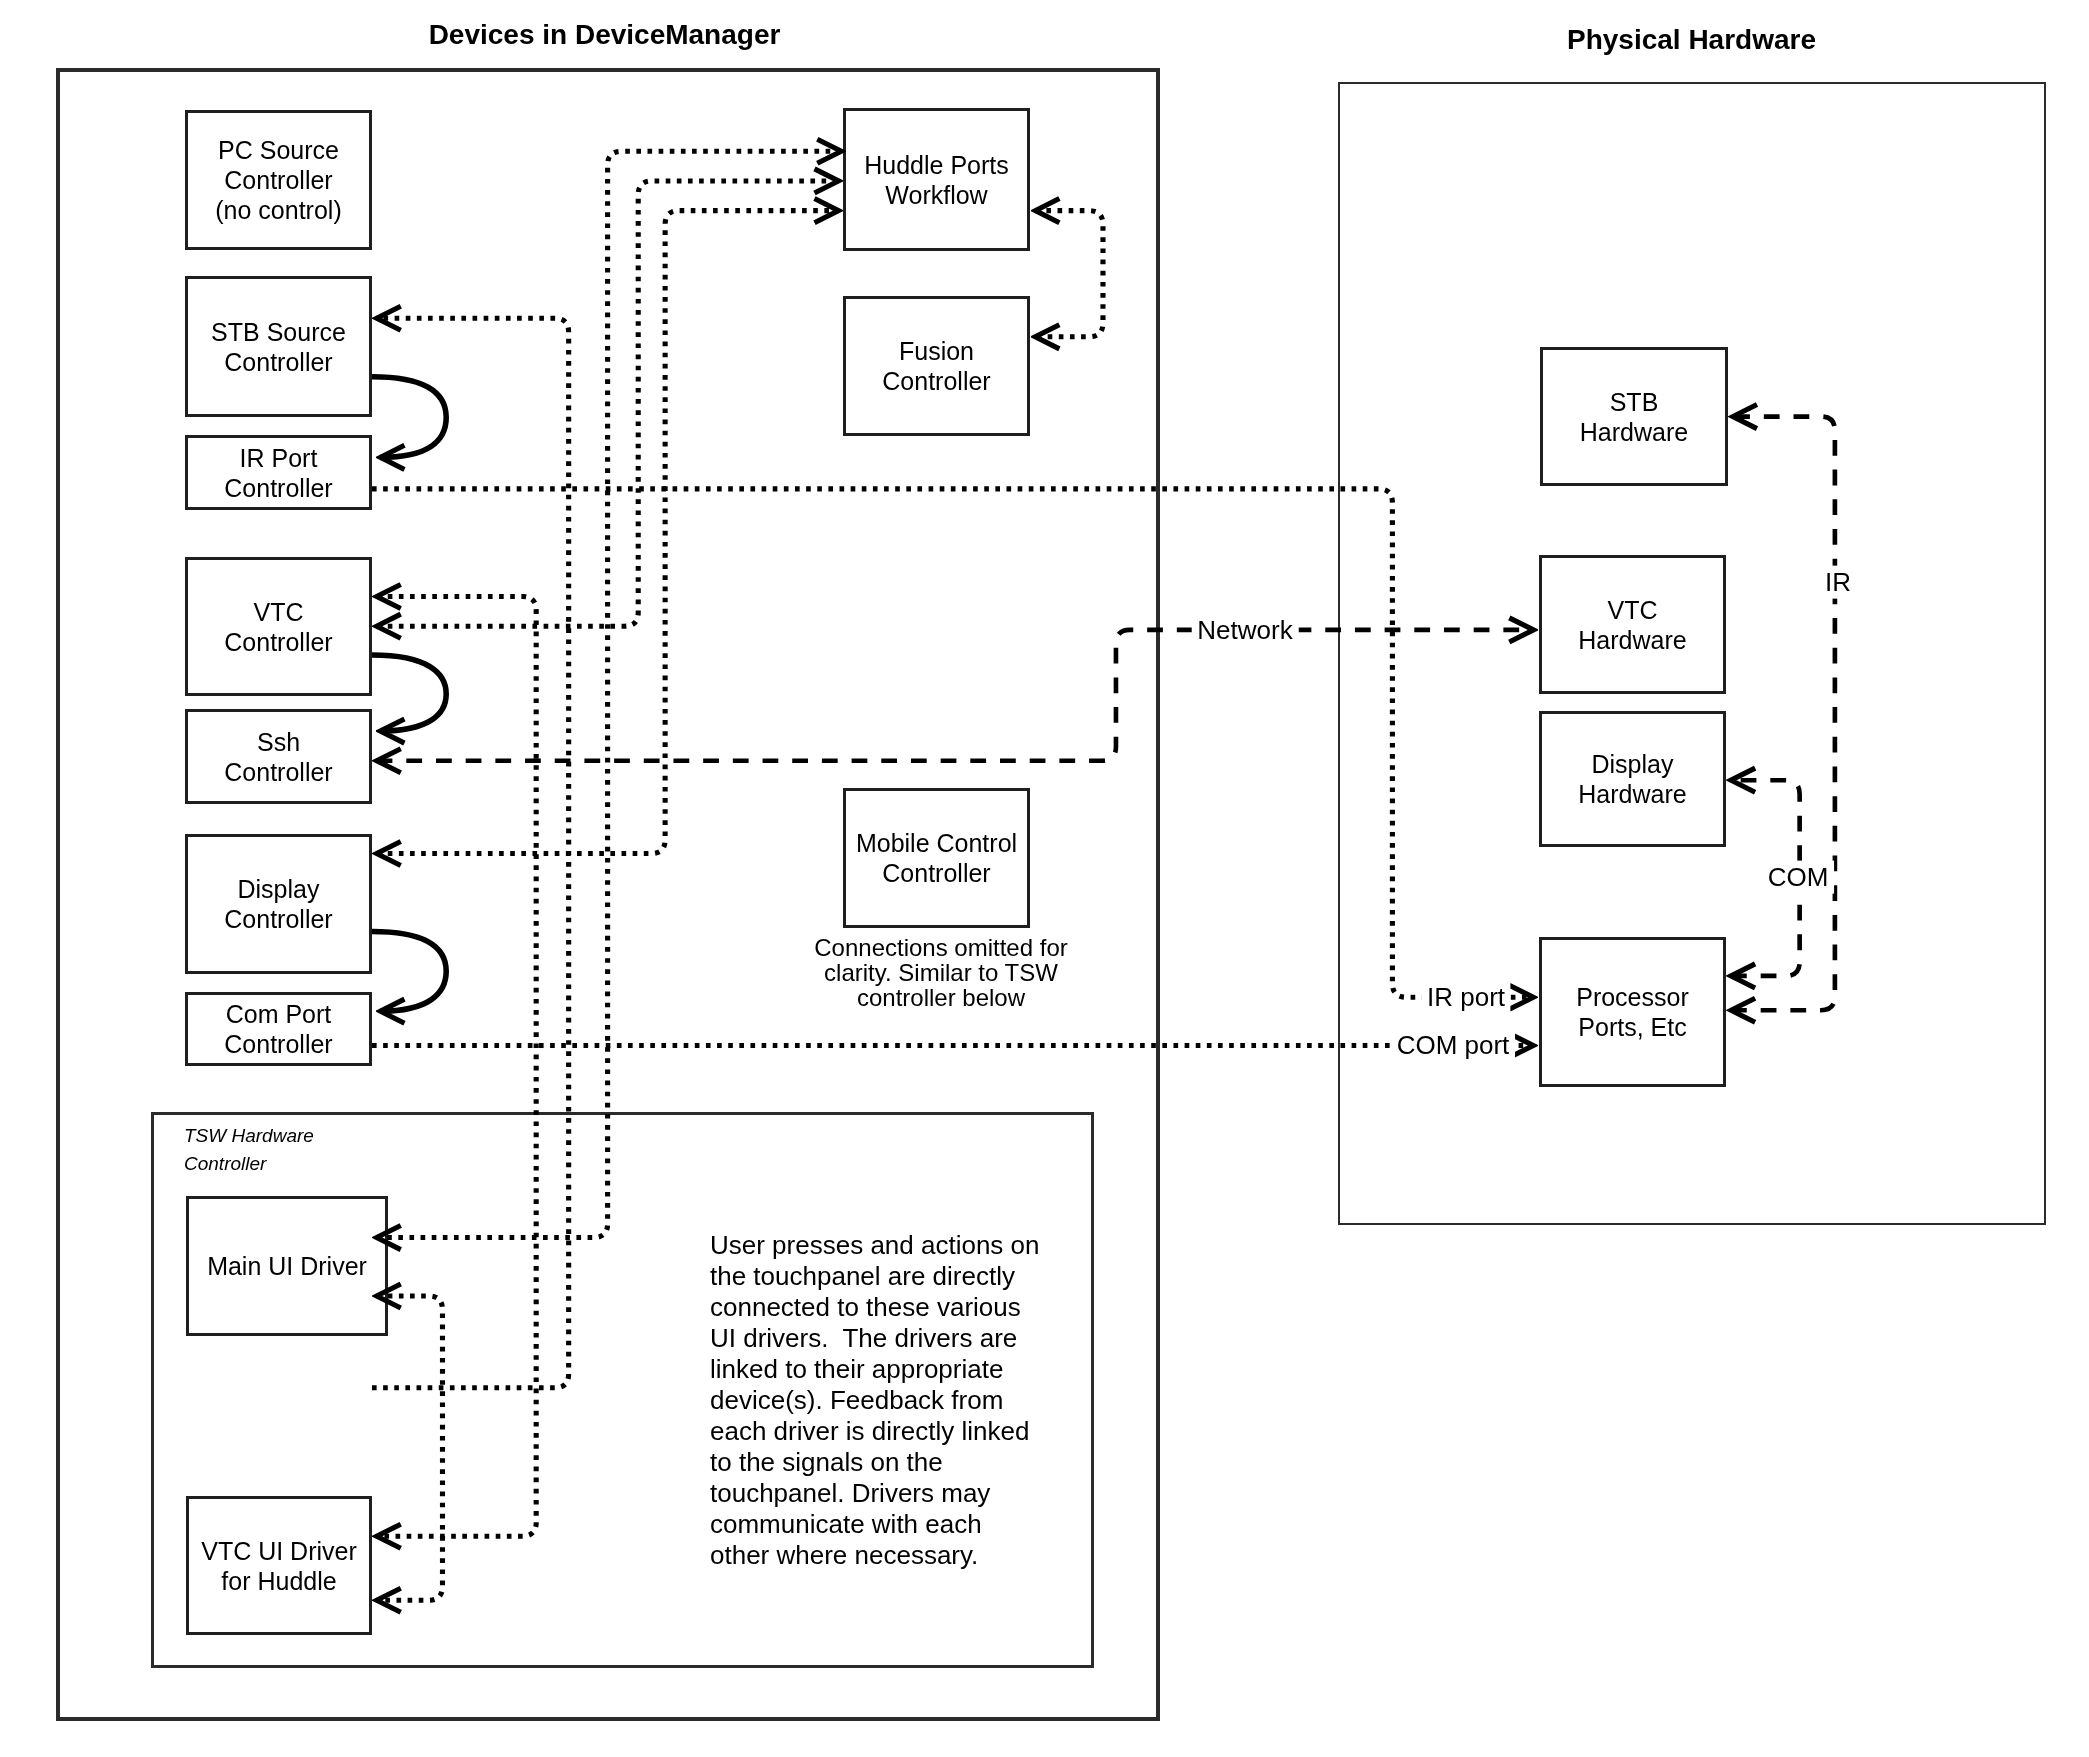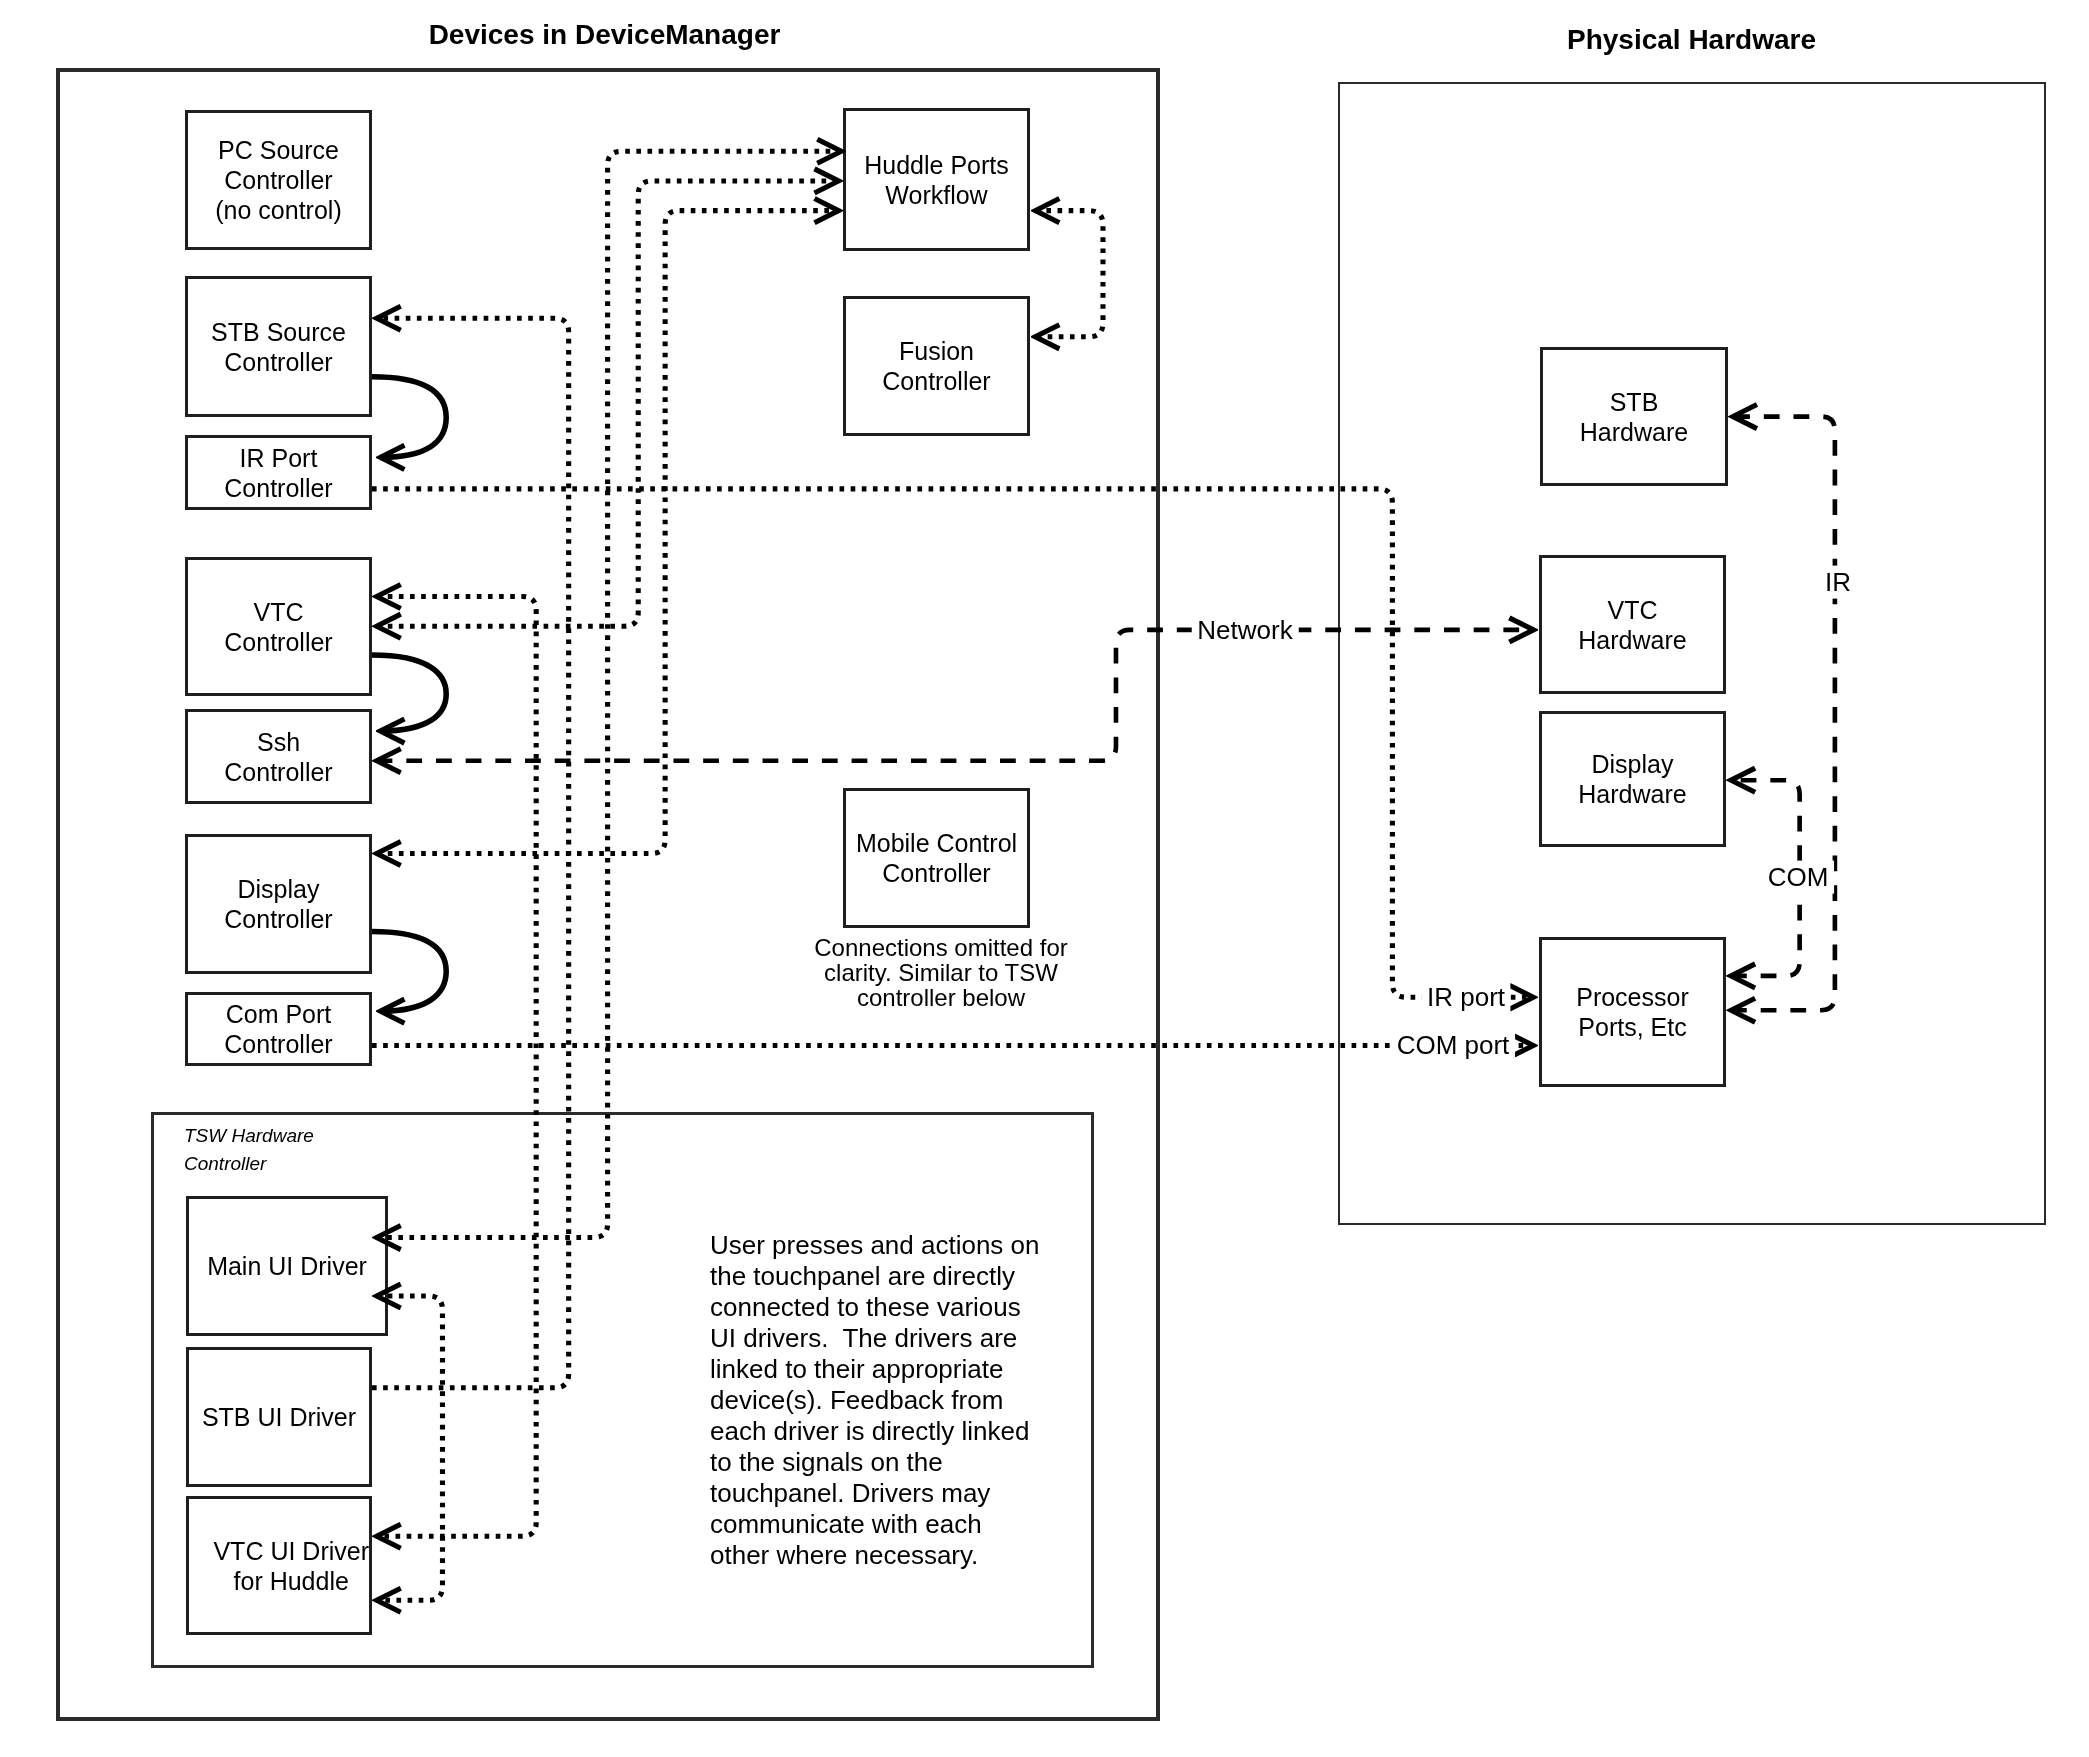--- a/index.html
+++ b/index.html
@@ -100,26 +100,21 @@
         <div class="lbl">
           <div>Mobile Control</div>
           <div>Controller</div>
         </div>
       </div>
       <div class="node box" style="left: 186px; top: 1196px; width: 202px; height: 140px;">
         <div class="lbl">
           <div>Main UI Driver</div>
         </div>
       </div>
-      <div class="node box" style="left: 186px; top: 1347px; width: 186px; height: 140px;">
-        <div class="lbl">
-          <div>STB UI Driver</div>
-        </div>
-      </div>
-      <div class="node box" style="left: 186px; top: 1496px; width: 186px; height: 139px; justify-content: flex-end;">
+      <div class="node box" style="left: 186px; top: 1496px; width: 186px; height: 139px;">
         <div class="lbl">
           <div>VTC UI Driver</div>
           <div>for Huddle</div>
         </div>
       </div>
       <div class="node box" style="left: 1540px; top: 347px; width: 188px; height: 139px;">
         <div class="lbl">
           <div>STB</div>
           <div>Hardware</div>
         </div>

